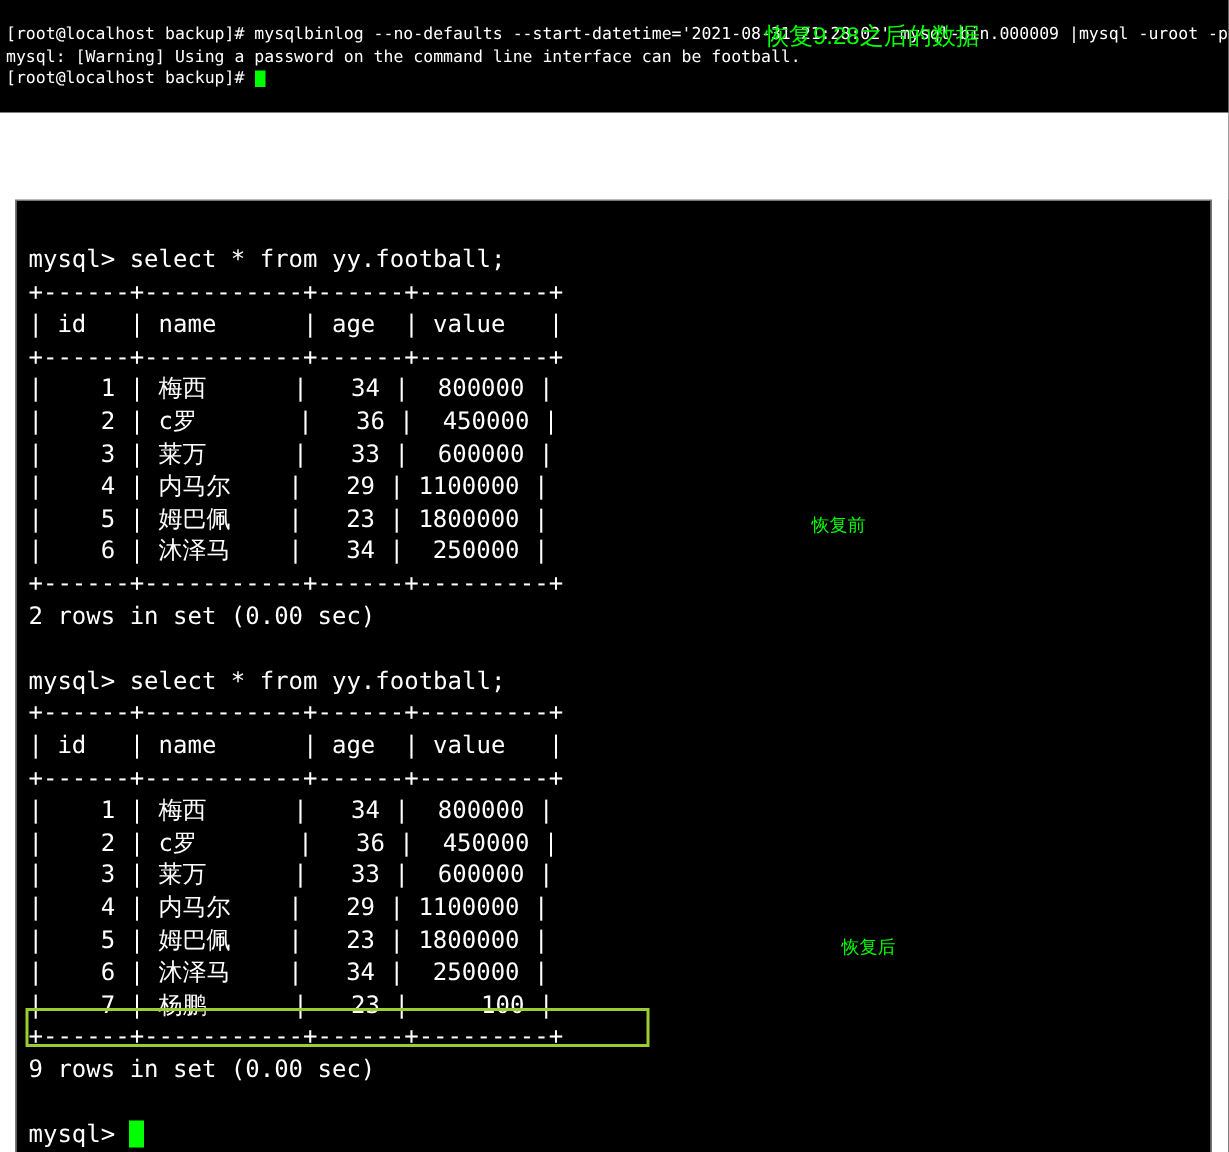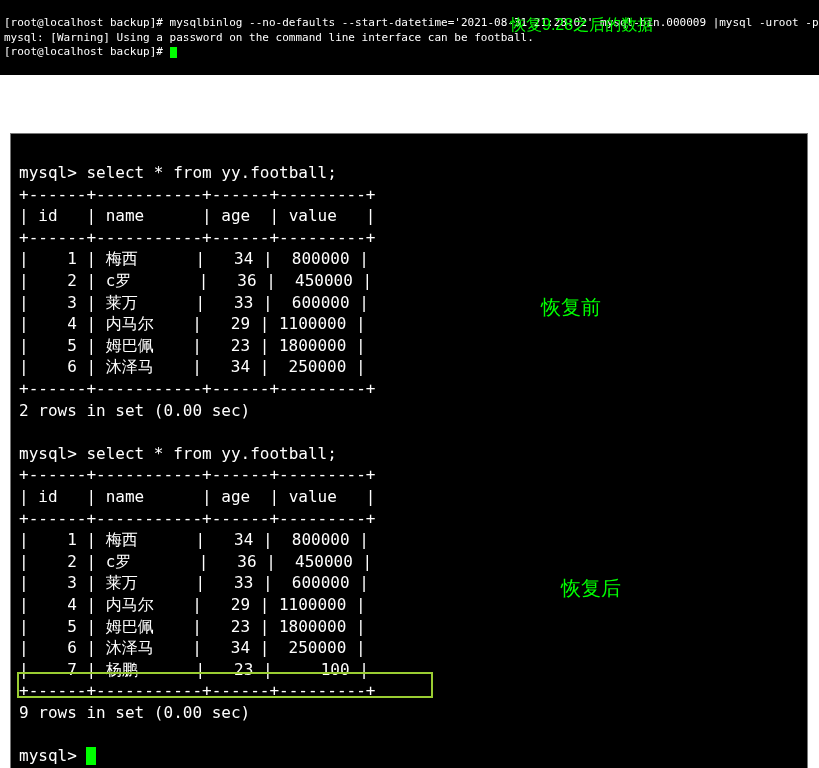--- a/index.html
+++ b/index.html
@@ -48,22 +48,23 @@
       font-size: 16px;
       line-height: 1.35;
       white-space: pre;
       font-family: "Consolas", monospace;
       width: 780px;
       position: relative;
     }
     .label-green {
       color: #0f0;
       font-family: sans-serif;
-      font-size: 20px;
+      font-size: 12px;
       position: absolute;
+      margin-top: 48px;
     }
     .cursor-main {
       display: inline-block;
       width: 10px;
       height: 18px;
       background: #0f0;
       vertical-align: text-bottom;
     }
     .highlight-box {
       position: absolute;

